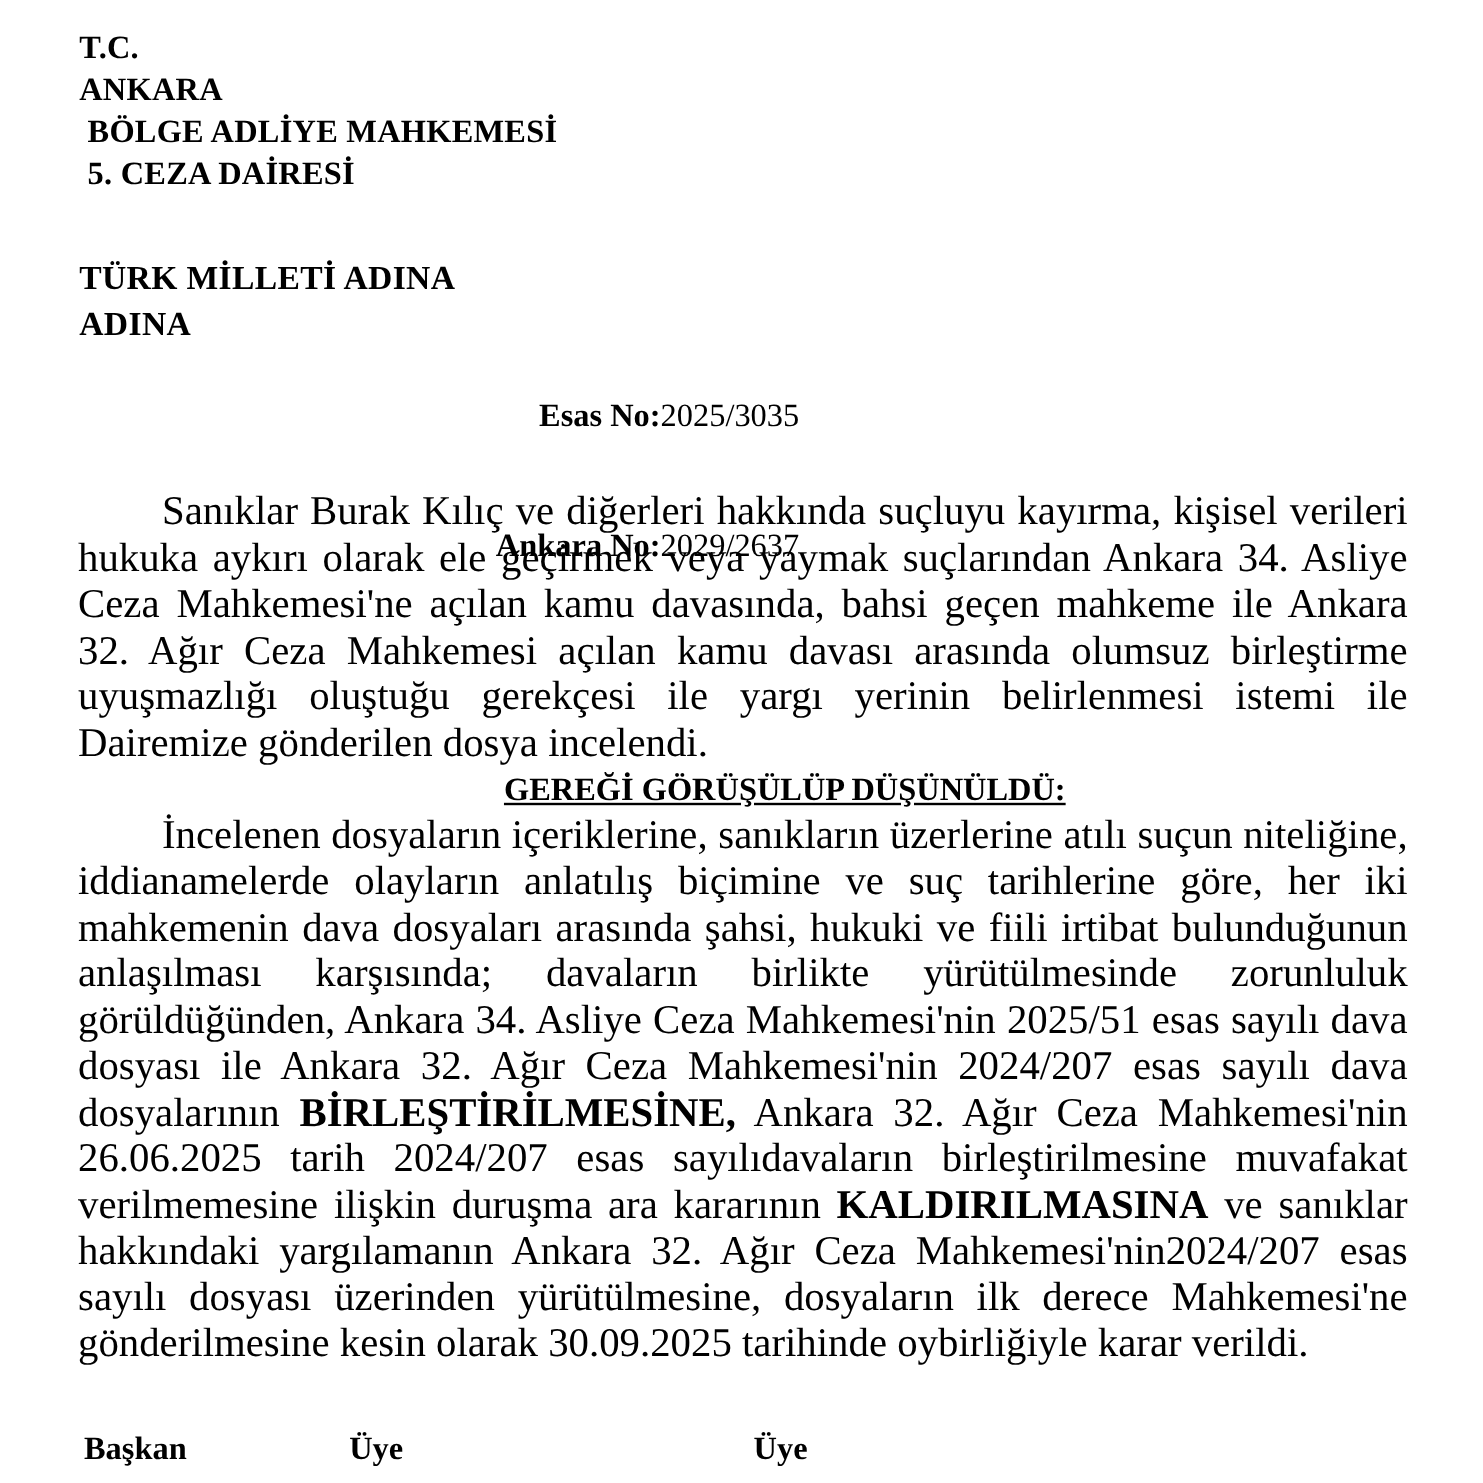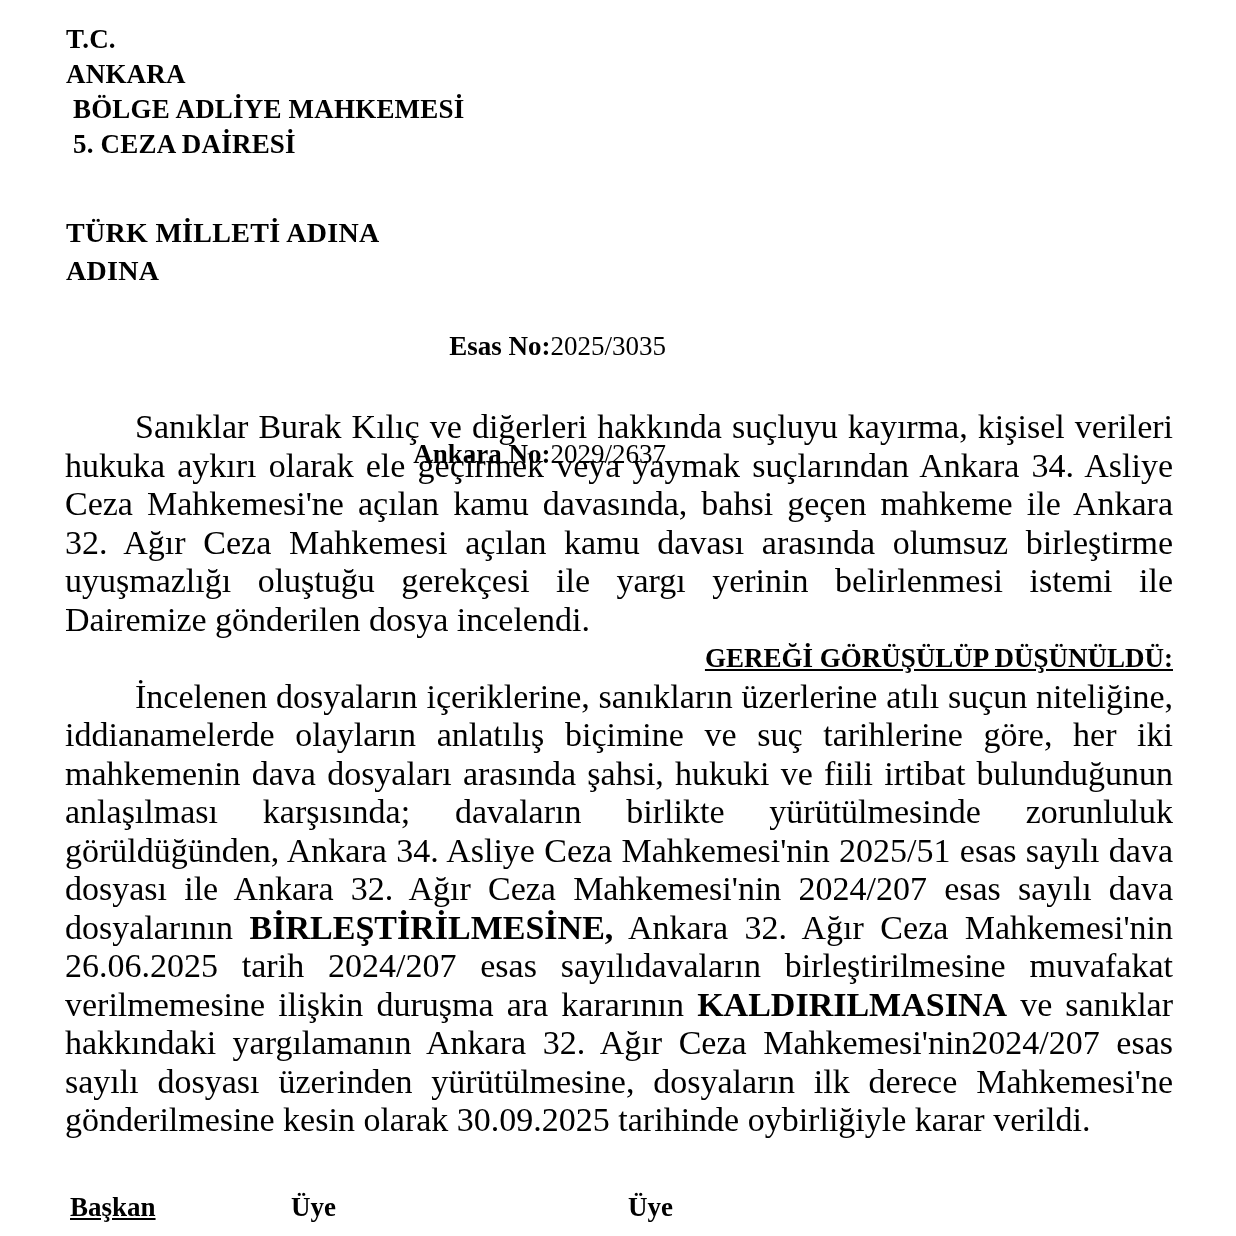--- a/index.html
+++ b/index.html
@@ -92,21 +92,21 @@
     hyphens: none;
   }
   .para.last-left > :last-child { }
   .para b { font-weight: bold; }
 
   .section-heading {
     font-size: 27px;
     line-height: 38.5px;
     margin: 0;
     text-indent: 70px;
-    text-align: right;
+    text-align: center;
   }
   .section-heading span {
     font-weight: bold;
     text-decoration: underline;
     text-underline-offset: 2px;
   }
 
   
   .signatures {
     position: absolute;
@@ -116,21 +116,21 @@
     height: 46px;
   }
   .sig {
     position: absolute;
     top: 0;
     font-size: 27px;
     line-height: 34px;
     font-weight: bold;
     white-space: pre;
   }
-  .sig-1 { left: 70px; text-decoration: underline; }
+  .sig-1 { left: 70px; }
   .sig-2 { left: 291px; }
   .sig-3 { left: 628px; }
 </style>
 </head>
 <body>
 
 <div class="page">
 
   <div class="letterhead">
     <div class="lh-line">T.C.</div>

